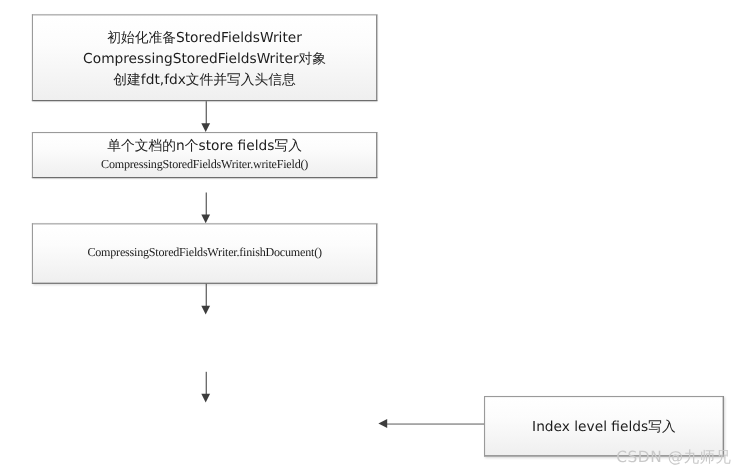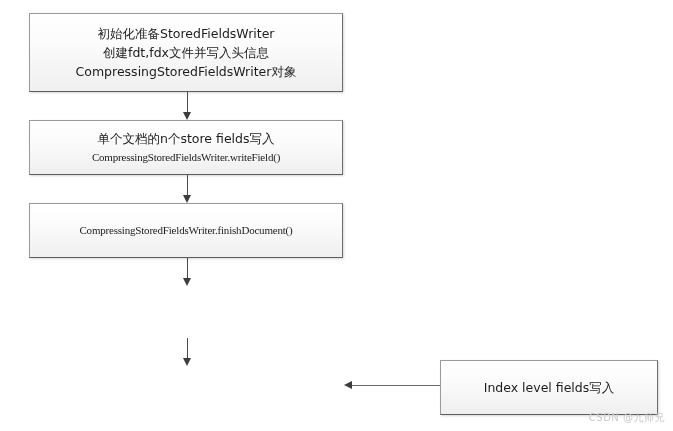--- a/index.html
+++ b/index.html
@@ -75,43 +75,43 @@
     border-top: 4.5px solid transparent;
     border-bottom: 4.5px solid transparent;
     border-right: 8px solid #3d3d3d;
   }
 
   
   #watermark {
     position: absolute;
     right: 8px;
     bottom: 6px;
-    font-size: 10px;
+    font-size: 14px;
     color: #c9c9c9;
     font-family: "DejaVu Sans", "Liberation Sans", sans-serif;
     letter-spacing: 0.5px;
     white-space: nowrap;
     user-select: none;
   }
 </style>
 </head>
 <body>
 
 <div id="canvas">
 
   <div class="node" style="left:29px; top:13px; width:314px; height:79px;">
     <span class="line sans">初始化准备StoredFieldsWriter</span>
+    <span class="line sans">CompressingStoredFieldsWriter对象</span>
     <span class="line sans">创建fdt,fdx文件并写入头信息</span>
-    <span class="line sans">CompressingStoredFieldsWriter对象</span>
   </div>
 
   <div class="conn-v" style="left:187px; top:92px; height:23px;"></div>
   <div class="arrow-down" style="left:182.5px; top:112px;"></div>
 
-  <div class="node" style="left:29px; top:120px; width:314px; height:55px;">
+  <div class="node" style="left:29px; top:120px; width:314px; height:42px;">
     <span class="line sans">单个文档的n个store fields写入</span>
     <span class="line mono">CompressingStoredFieldsWriter.writeField()</span>
   </div>
 
   <div class="conn-v" style="left:187px; top:175px; height:23px;"></div>
   <div class="arrow-down" style="left:182.5px; top:195px;"></div>
 
   <div class="node" style="left:29px; top:203px; width:314px; height:55px;">
     <span class="line mono">CompressingStoredFieldsWriter.finishDocument()</span>
   </div>

